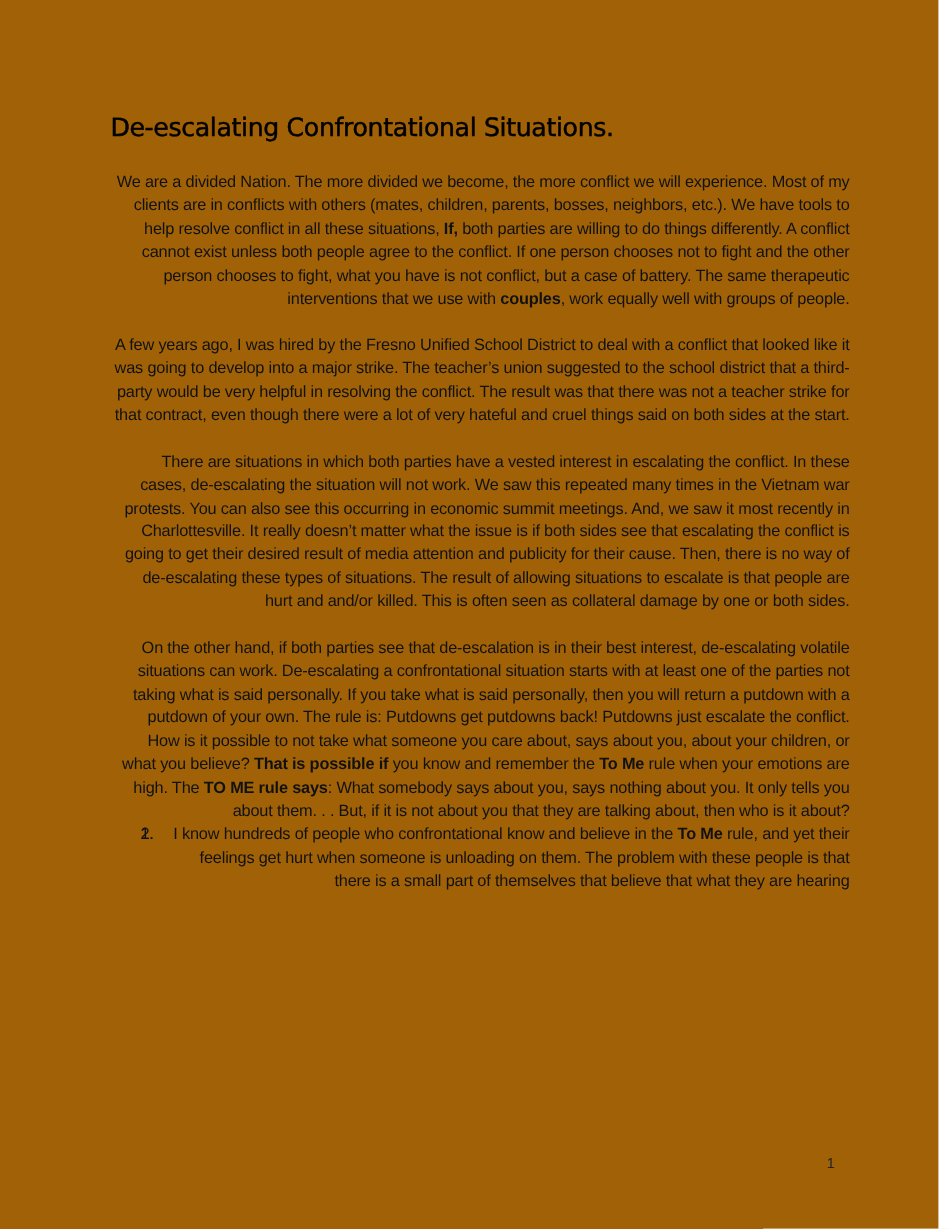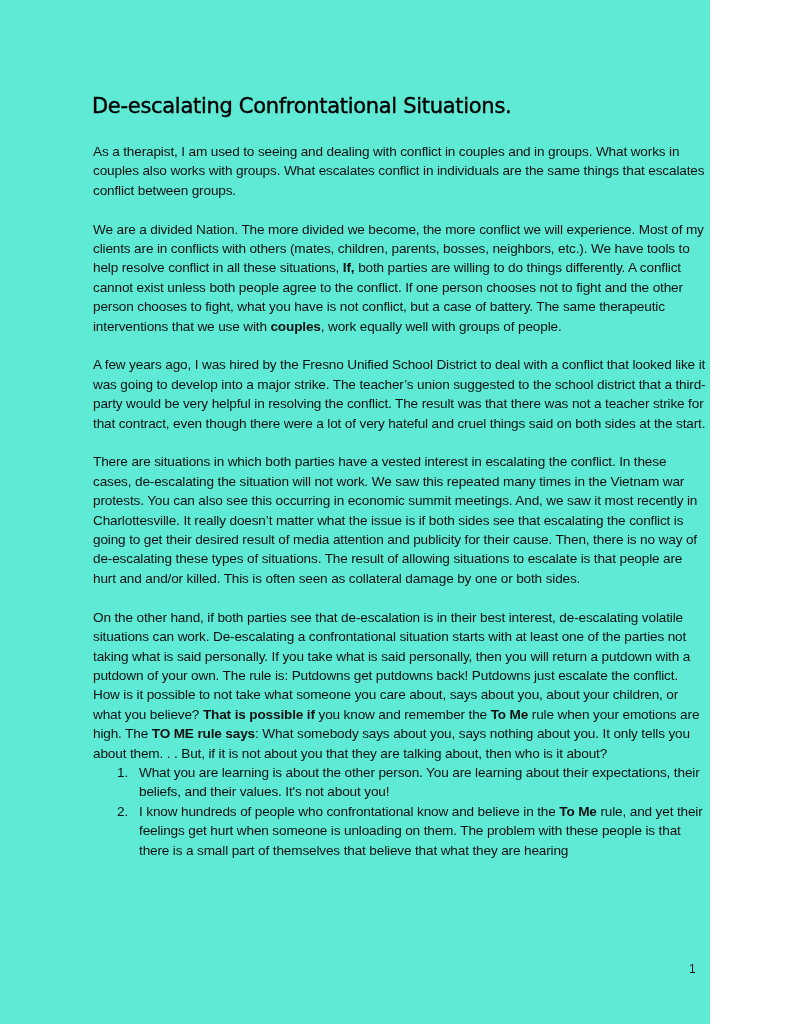--- a/index.html
+++ b/index.html
@@ -1,20 +1,21 @@
 <!DOCTYPE html>
 <html><head>
 <meta charset="utf-8">
 <style>
   html, body { margin: 0; padding: 0; background: #ffffff; }
   body { width: 791px; height: 1024px; position: relative; overflow: hidden; }
   .page {
-    position: absolute; left: 0; top: 0; width: 710px; height: 1024px;
-    background: #5eead4; color: #111111;
+    position: absolute; left: 0; top: 0; width: 782px; height: 1024px;
+    background: #a16207; color: #111111;
     font-family: "Liberation Sans", sans-serif;
+    text-align: right;
   }
   .title {
     position: absolute; left: 92px; top: 94px;
     font-family: "DejaVu Sans", sans-serif;
     font-size: 21px; font-weight: normal; letter-spacing: -0.3px;
     color: #000; margin: 0; -webkit-text-stroke: 0.4px #000;
   }
   .body {
     position: absolute; left: 93px; top: 142px; width: 615px;
     font-size: 13.6px; line-height: 19.4px; letter-spacing: -0.15px;
@@ -29,29 +30,27 @@
     position: absolute; left: 689px; top: 962px; font-size: 12px; color: #222;
   }
 </style>
 </head>
 <body>
 
 <div class="page">
   <h1 class="title">De-escalating Confrontational Situations.</h1>
 
   <div class="body">
-    <p><span>As a therapist, I am used to seeing and dealing with conflict in couples and in groups. What works in couples also works with groups. What escalates conflict in individuals are the same things that escalates conflict between groups.</span></p>
     <p><span>We are a divided Nation. The more divided we become, the more conflict we will experience. Most of my clients are in conflicts with others (mates, children, parents, bosses, neighbors, etc.). We have tools to help resolve conflict in all these situations, </span><b>If,</b><span> both parties are willing to do things differently. A conflict cannot exist unless both people agree to the conflict. If one person chooses not to fight and the other person chooses to fight, what you have is not conflict, but a case of battery. The same therapeutic interventions that we use with </span><b>couples</b><span>, work equally well with groups of people.</span></p>
     <p><span>A few years ago, I was hired by the Fresno Unified School District to deal with a conflict that looked like it was going to develop into a major strike. The teacher’s union suggested to the school district that a third-party would be very helpful in resolving the conflict. The result was that there was not a teacher strike for that contract, even though there were a lot of very hateful and cruel things said on both sides at the start.</span></p>
     <p><span>There are situations in which both parties have a vested interest in escalating the conflict. In these cases, de-escalating the situation will not work. We saw this repeated many times in the Vietnam war protests. You can also see this occurring in economic summit meetings. And, we saw it most recently in Charlottesville. It really doesn’t matter what the issue is if both sides see that escalating the conflict is going to get their desired result of media attention and publicity for their cause. Then, there is no way of de-escalating these types of situations. The result of allowing situations to escalate is that people are hurt and and/or killed. This is often seen as collateral damage by one or both sides.</span></p>
     <p style="margin-bottom:0"><span>On the other hand, if both parties see that de-escalation is in their best interest, de-escalating volatile situations can work. De-escalating a confrontational situation starts with at least one of the parties not taking what is said personally. If you take what is said personally, then you will return a putdown with a putdown of your own. The rule is: Putdowns get putdowns back! Putdowns just escalate the conflict. How is it possible to not take what someone you care about, says about you, about your children, or what you believe? </span><b>That is possible if</b><span> you know and remember the </span><b>To Me</b><span> rule when your emotions are high. The </span><b>TO ME rule says</b><span>: What somebody says about you, says nothing about you. It only tells you about them. . . But, if it is not about you that they are talking about, then who is it about?</span></p>
     <ol class="list">
       <li>
         <span class="num">1.</span>
-        <span class="txt"><span> What you are learning is about the other person. You are learning about their expectations, their beliefs, and their values. It's not about you!</span></span>
       </li>
       <li>
         <span class="num">2.</span>
         <span class="txt"><span>I know hundreds of people who confrontational know and believe in the </span><b>To Me</b><span> rule, and yet their feelings get hurt when someone is unloading on them. The problem with these people is that there is a small part of themselves that believe that what they are hearing</span></span>
       </li>
     </ol>
   </div>
 
   <div class="page-number">1</div>
 </div>

